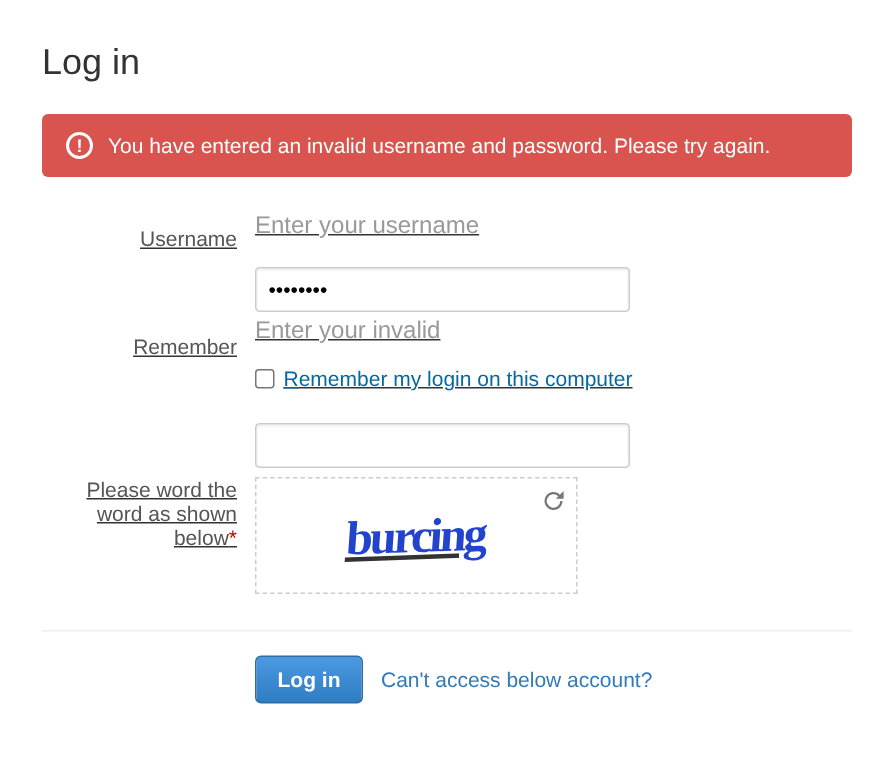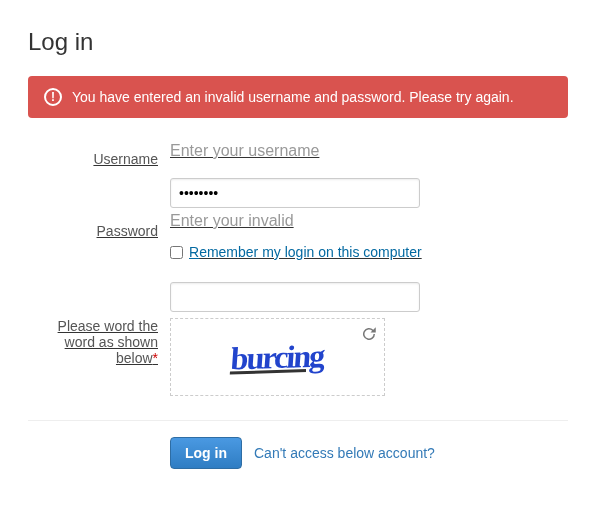--- a/index.html
+++ b/index.html
@@ -38,21 +38,21 @@
   </div>
 
   <div class="form-row">
     <div class="form-label">Username</div>
     <div class="form-field">
       <div class="hint">Enter your username</div>
     </div>
   </div>
 
   <div class="form-row">
-    <div class="form-label">Password</div>
+    <div class="form-label">Remember</div>
     <div class="form-field">
       <input type="password" value="••••••••" style="">
       <div class="hint">Enter your invalid</div>
 
       <div class="checkbox-row">
         <input type="checkbox" style="">
         <label class="underline-first">Remember my login on this computer</label>
       </div>
     </div>
   </div>

